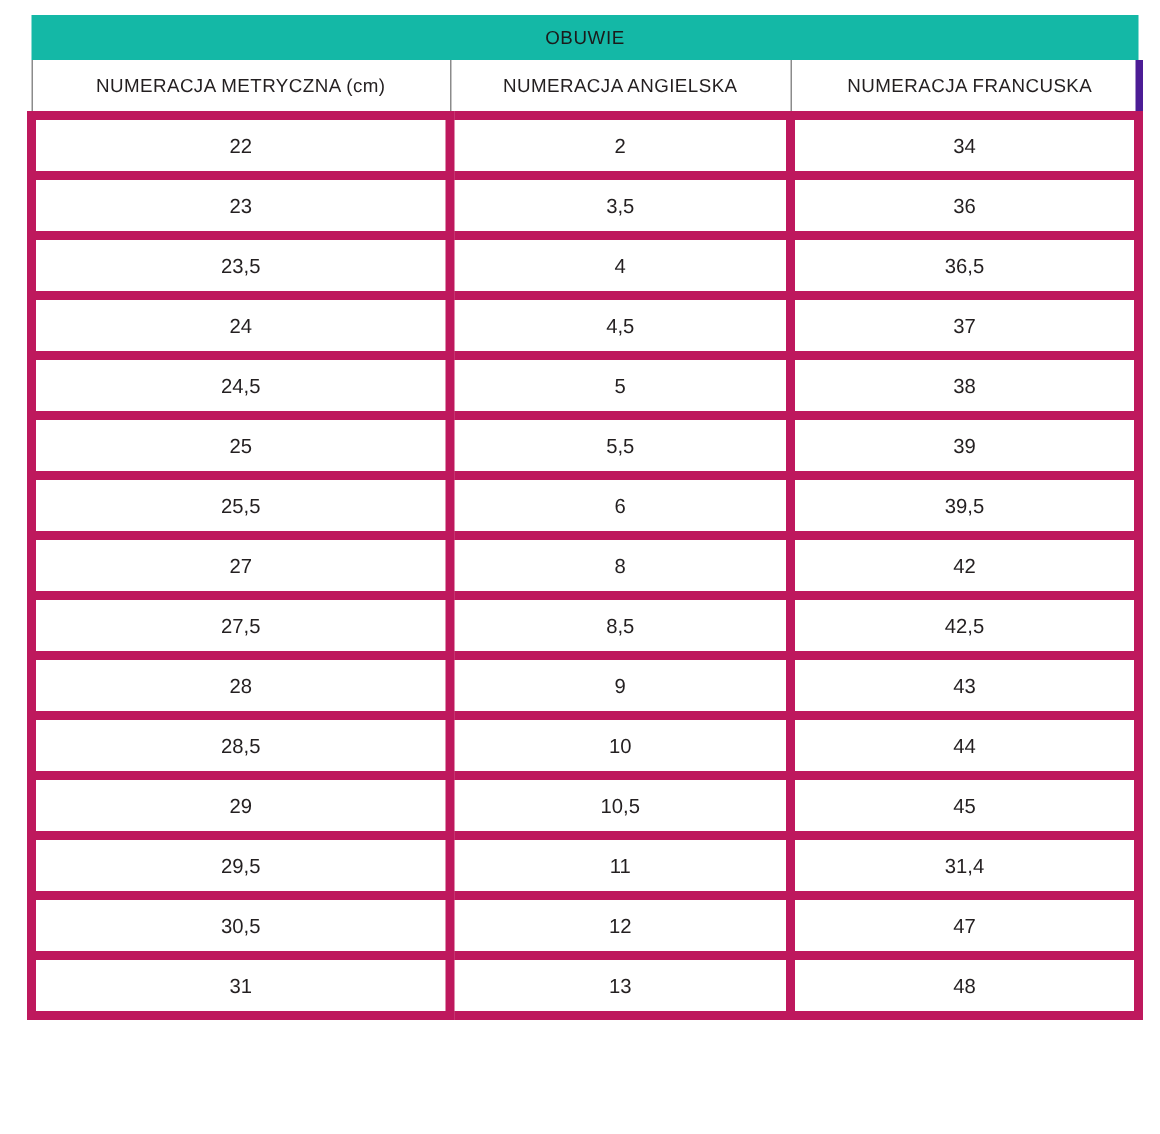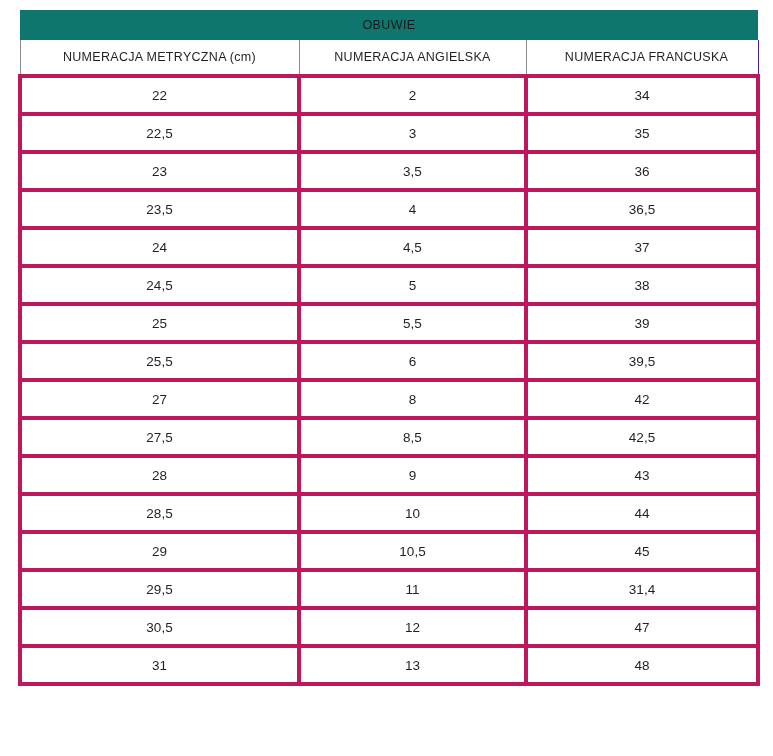--- a/index.html
+++ b/index.html
@@ -28,21 +28,21 @@
     border-collapse: collapse;
     table-layout: fixed;
   }
 
   table.size-table col.c1 { width: 279px; }
   table.size-table col.c2 { width: 227px; }
   table.size-table col.c3 { width: 232px; }
 
   
   tr.title-row th {
-    background: #0f766e;
+    background: #14b8a6;
     color: #1b1b1b;
     font-size: 12.5px;
     font-weight: normal;
     letter-spacing: 0.4px;
     height: 30px;
     line-height: 30px;
     padding: 0;
     text-align: center;
     vertical-align: middle;
     border: none;
@@ -57,25 +57,25 @@
     font-size: 12.5px;
     font-weight: normal;
     letter-spacing: 0.3px;
     text-align: center;
     vertical-align: middle;
     color: #231f20;
     background: #ffffff;
     margin-top: 32px;
   }
   tr.head-row th:first-child { border-left: 1px solid #8b8b8b; }
-  tr.head-row th:last-child  { border-right: 1px solid #4c1d95; padding-left: 13px; }
+  tr.head-row th:last-child  { border-right: 5px solid #4c1d95; padding-left: 13px; }
 
   
   tbody tr td {
-    border: 4px solid #be185d;
+    border: 6px solid #be185d;
     height: 34px;
     padding: 0 4px;
     font-size: 13.5px;
     text-align: center;
     vertical-align: middle;
     color: #231f20;
     background: #ffffff;
   }
 </style>
 </head>
@@ -96,25 +96,20 @@
         <th>NUMERACJA METRYCZNA (cm)</th>
         <th>NUMERACJA ANGIELSKA</th>
         <th>NUMERACJA FRANCUSKA</th>
       </tr>
     </thead>
     <tbody id="table-body">
         <tr>
           <td>22</td>
           <td>2</td>
           <td>34</td>
-        </tr>
-        <tr>
-          <td>22,5</td>
-          <td>3</td>
-          <td>35</td>
         </tr>
         <tr>
           <td>23</td>
           <td>3,5</td>
           <td>36</td>
         </tr>
         <tr>
           <td>23,5</td>
           <td>4</td>
           <td>36,5</td>

